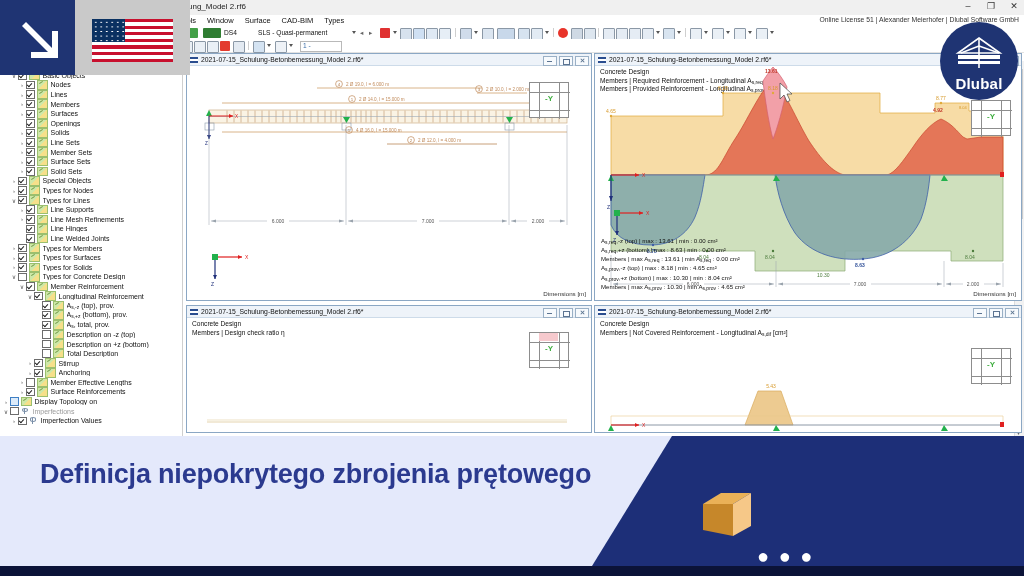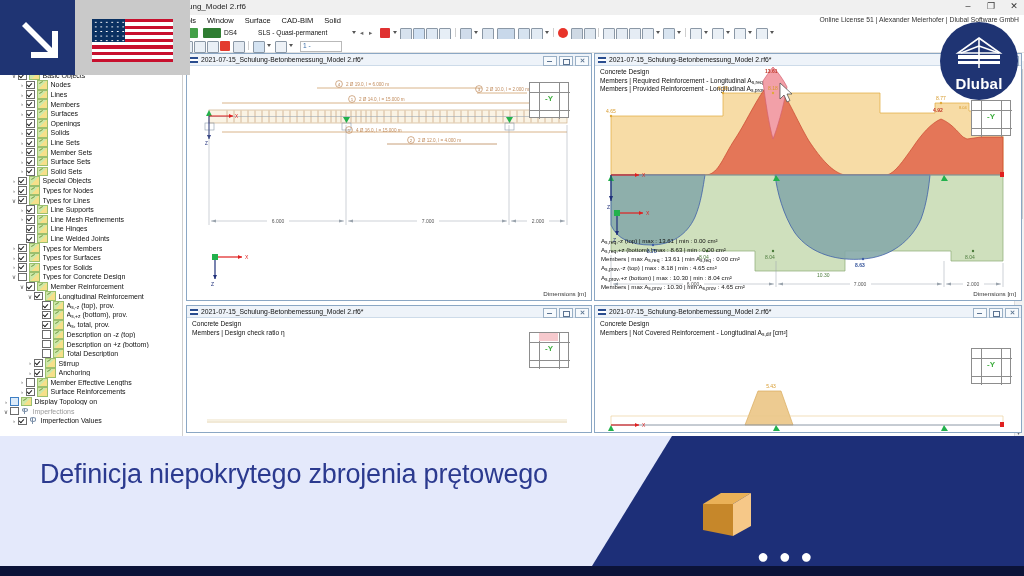--- a/index.html
+++ b/index.html
@@ -109,21 +109,21 @@
   .flag .stripes{position:absolute;left:0;top:0;width:81px;height:43px;
         background:repeating-linear-gradient(#c8102e 0 3.3px,#fff 3.3px 6.6px);}
   .flag .canton{position:absolute;left:0;top:0;width:33px;height:23px;background:#0a3161;}
   .flag .canton .s{position:absolute;width:100%;height:100%;
         background-image:radial-gradient(#fff 0.7px,transparent 0.8px);
         background-size:5.5px 4.6px;background-position:1px 1px;}
 
   
   .banner{position:absolute;left:0;bottom:0;width:1024px;height:140px;background:#e4e9fb;}
   .bannerdark{position:absolute;left:0;bottom:0;width:1024px;height:140px;}
-  .btitle{position:absolute;left:40px;top:20px;width:580px;font-size:27px;font-weight:normal;
+  .btitle{position:absolute;left:40px;top:20px;width:580px;font-size:27px;font-weight:bold;
           color:#2b3a8f;line-height:1.36;letter-spacing:-0.2px;}
   .dots{position:absolute;font-size:20px;color:#fff;letter-spacing:2px;line-height:1;}
   .cube3d{position:absolute;}
 </style>
 </head>
 <body>
 
 <div id="app">
 
   <div class="titlebar"></div>
@@ -134,21 +134,21 @@
     <span>✕</span>
   </div>
 
   <div class="menubar"></div>
   <div class="menus">
     <span>lts</span>
     <span>Tools</span>
     <span>Window</span>
     <span>Surface</span>
     <span>CAD-BIM</span>
-    <span>Solid</span>
+    <span>Types</span>
   </div>
   <div class="licence">Online License 51 | Alexander Meierhofer | Dlubal Software GmbH</div>
 
   <div class="tbrow r1">
     <div class="tbcaret" style="left:8px"></div>
     <div class="tbsep" style="left:15px"></div>
     <div class="tbi" style="left:20px;background:#cfe0f3;border:1px solid #7fa4cd"></div>
     <div class="tbi" style="left:33px;background:#eef1f4;border:1px solid #8b98a6"></div>
     <div class="tbi" style="left:46px;background:#e7edf4;border:1px solid #8b98a6"></div>
     <div class="tbi" style="left:59px;background:#dde7f2;border:1px solid #8b98a6"></div>

